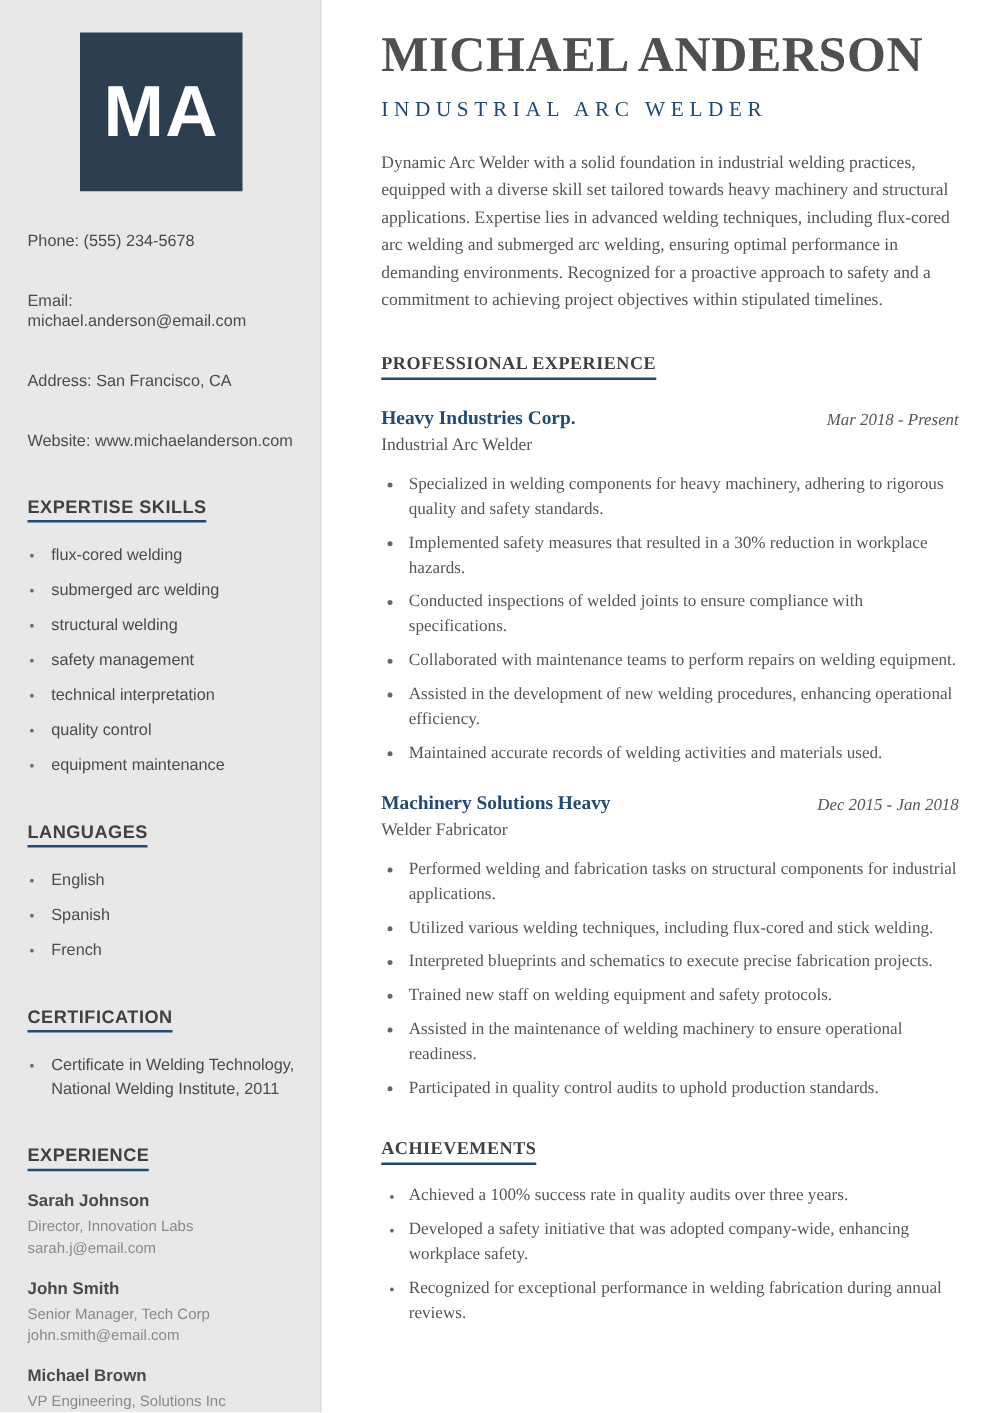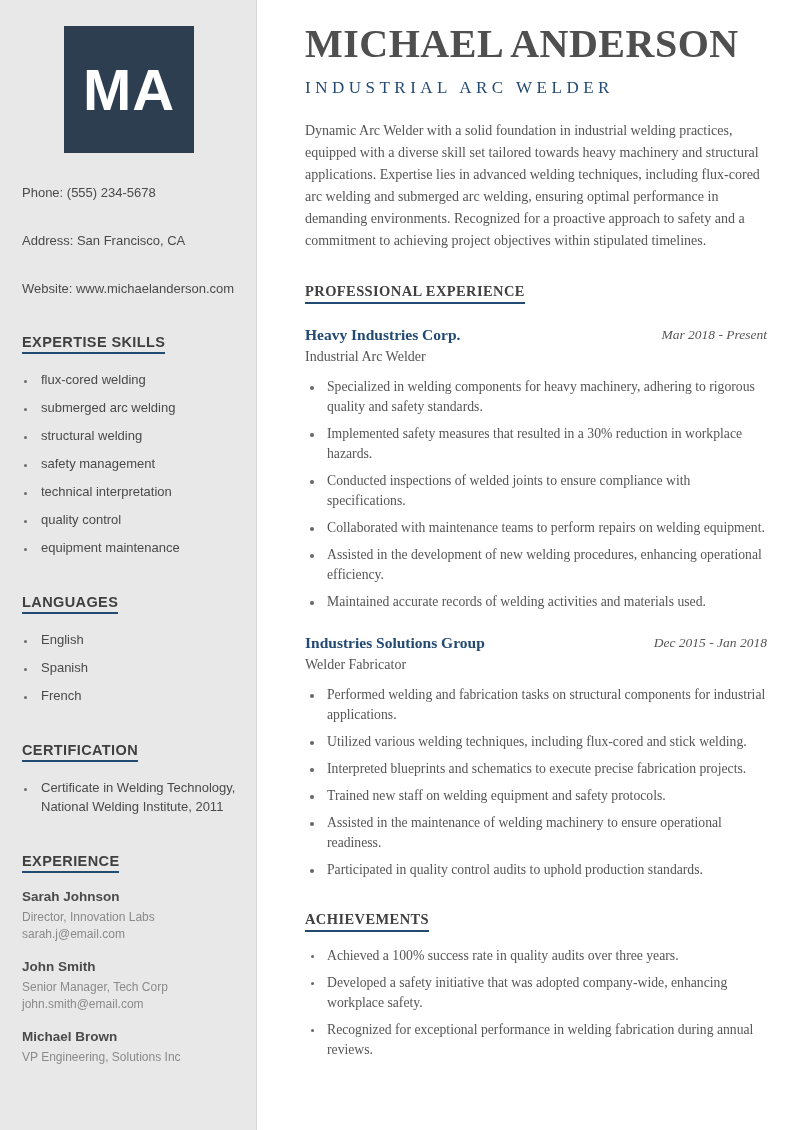--- a/index.html
+++ b/index.html
@@ -107,21 +107,21 @@
     margin-top: 22px;
     font-size: 14px;
     line-height: 22px;
     color: #555555;
   }
   .main-section { margin-top: 30px; }
   .job { margin-top: 22px; }
   .job-header {
     display: flex;
     justify-content: space-between;
-    align-items: center;
+    align-items: flex-end;
     gap: 12px;
   }
   .company {
     font-size: 15.5px;
     font-weight: 700;
     color: #234a73;
   }
   .dates {
     font-size: 13.5px;
     font-style: italic;
@@ -153,20 +153,21 @@
 
 <div class="page">
 
   <aside class="sidebar">
     <div class="monogram">
       <span>MA</span>
     </div>
 
     <div class="contact">
       <div class="contact-line">Phone: (555) 234-5678</div>
+      <div class="contact-line">Email: michael.anderson@email.com</div>
       <div class="contact-line">Address: San Francisco, CA</div>
       <div class="contact-line">Website: www.michaelanderson.com</div>
     </div>
 
     <div class="side-section">
       <span class="side-heading">EXPERTISE SKILLS</span>
       <ul class="side-list">
         <li>flux-cored welding</li>
         <li>submerged arc welding</li>
         <li>structural welding</li>
@@ -234,21 +235,21 @@
           <li>Implemented safety measures that resulted in a 30% reduction in workplace hazards.</li>
           <li>Conducted inspections of welded joints to ensure compliance with specifications.</li>
           <li>Collaborated with maintenance teams to perform repairs on welding equipment.</li>
           <li>Assisted in the development of new welding procedures, enhancing operational efficiency.</li>
           <li>Maintained accurate records of welding activities and materials used.</li>
         </ul>
       </div>
 
       <div class="job">
         <div class="job-header">
-          <span class="company">Industries Solutions Group</span>
+          <span class="company">Machinery Solutions Heavy</span>
           <span class="dates">Dec 2015 - Jan 2018</span>
         </div>
         <div class="job-role">Welder Fabricator</div>
         <ul class="bullet-list">
           <li>Performed welding and fabrication tasks on structural components for industrial applications.</li>
           <li>Utilized various welding techniques, including flux-cored and stick welding.</li>
           <li>Interpreted blueprints and schematics to execute precise fabrication projects.</li>
           <li>Trained new staff on welding equipment and safety protocols.</li>
           <li>Assisted in the maintenance of welding machinery to ensure operational readiness.</li>
           <li>Participated in quality control audits to uphold production standards.</li>

